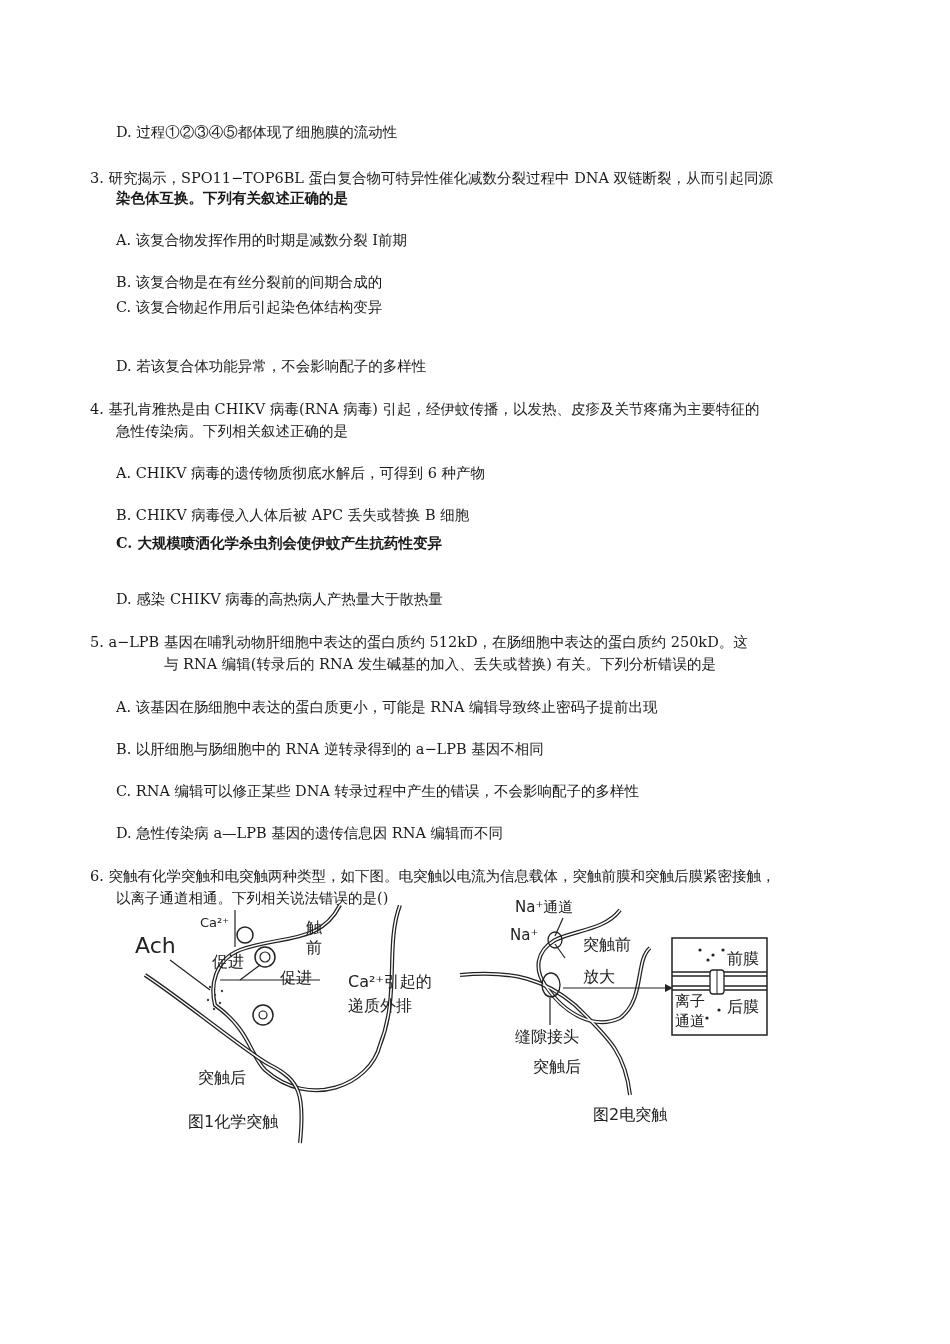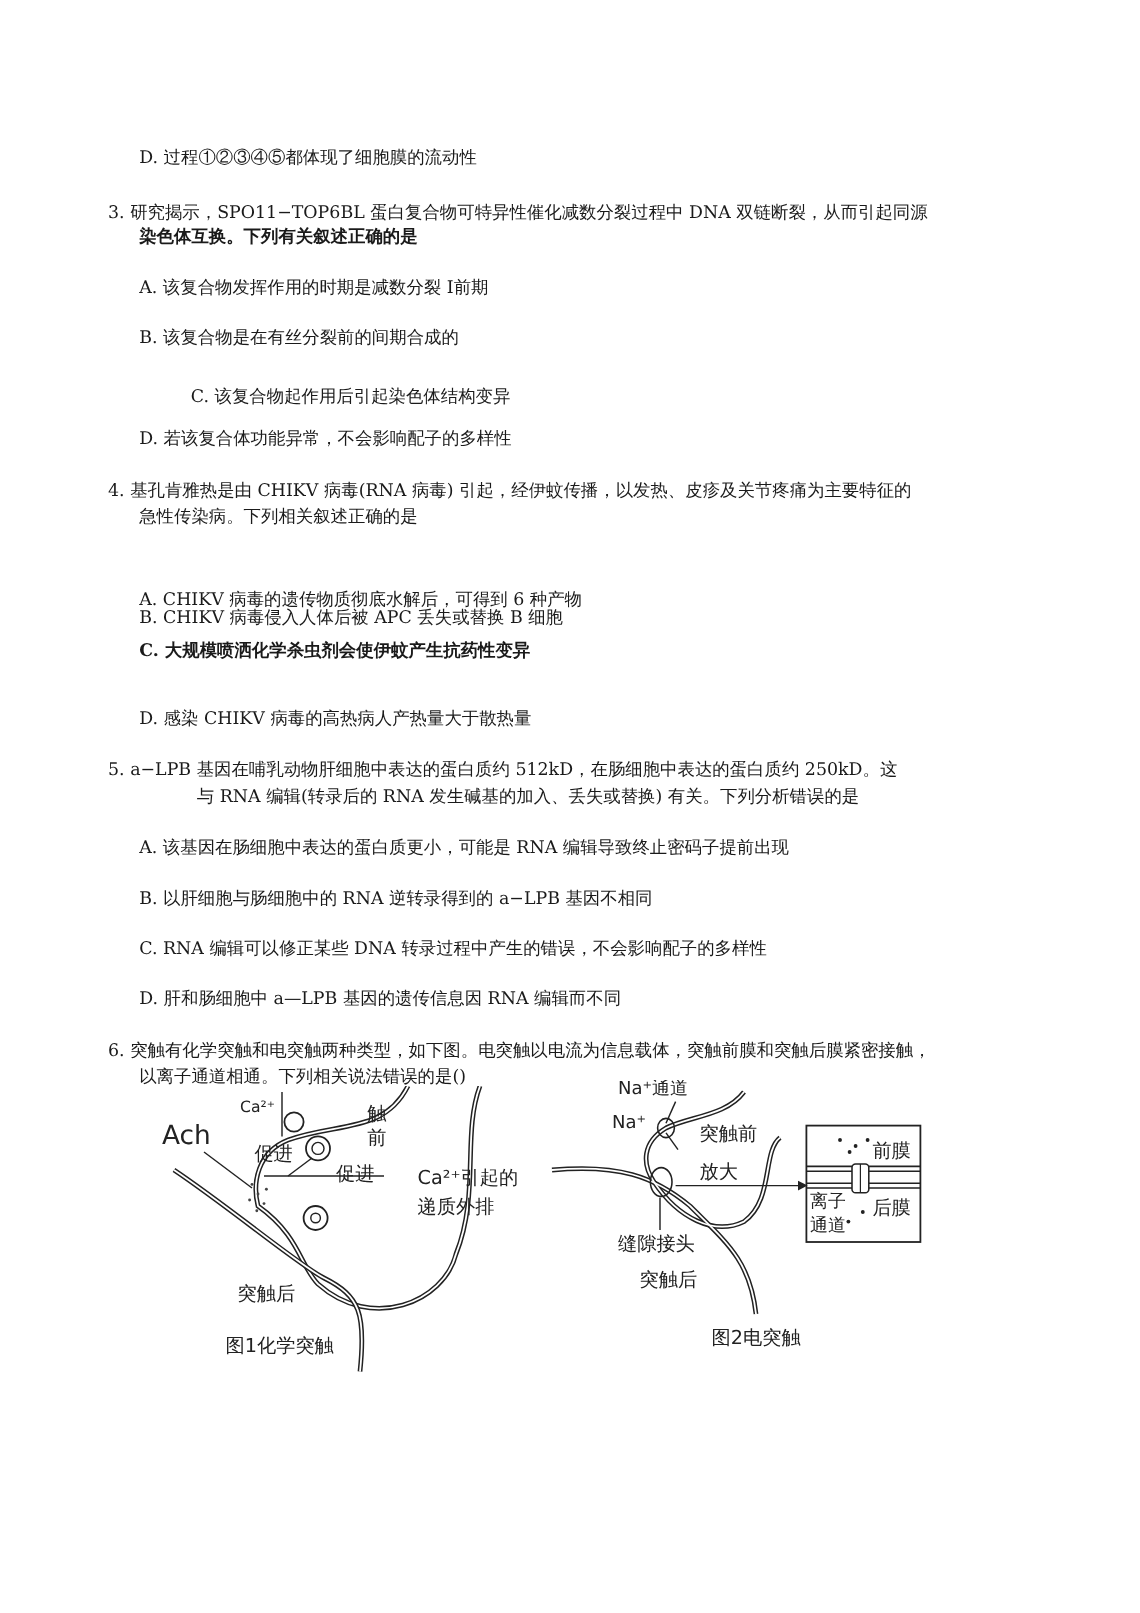--- a/index.html
+++ b/index.html
@@ -14,36 +14,36 @@
 </style>
 </head>
 <body>
 
 <div class="line opt" style="top:122px;text-align:center;">D. 过程①②③④⑤都体现了细胞膜的流动性</div>
 
 <div class="line q-stem" style="top:168px;">3. 研究揭示，SPO11−TOP6BL  蛋白复合物可特异性催化减数分裂过程中  DNA  双链断裂，从而引起同源</div>
 <div class="line q-cont" style="top:188px;font-weight:bold;">染色体互换。下列有关叙述正确的是</div>
 <div class="line opt" style="top:230px;">A. 该复合物发挥作用的时期是减数分裂  Ⅰ前期</div>
 <div class="line opt" style="top:272px;">B. 该复合物是在有丝分裂前的间期合成的</div>
-<div class="line opt" style="top:321px;margin-left:43px;">C. 该复合物起作用后引起染色体结构变异</div>
+<div class="line opt" style="top:297px;">C. 该复合物起作用后引起染色体结构变异</div>
 <div class="line opt" style="top:356px;">D. 若该复合体功能异常，不会影响配子的多样性</div>
 
 <div class="line q-stem" style="top:399px;">4. 基孔肯雅热是由  CHIKV 病毒(RNA 病毒) 引起，经伊蚊传播，以发热、皮疹及关节疼痛为主要特征的</div>
 <div class="line q-cont" style="top:421px;">急性传染病。下列相关叙述正确的是</div>
-<div class="line opt" style="top:463px;margin-top:27px;">A.   CHIKV  病毒的遗传物质彻底水解后，可得到  6 种产物</div>
+<div class="line opt" style="top:463px;">A.   CHIKV  病毒的遗传物质彻底水解后，可得到  6 种产物</div>
 <div class="line opt" style="top:505px;">B.   CHIKV  病毒侵入人体后被  APC  丢失或替换  B 细胞</div>
 <div class="line opt" style="top:533px;font-weight:bold;">C. 大规模喷洒化学杀虫剂会使伊蚊产生抗药性变异</div>
 <div class="line opt" style="top:589px;">D. 感染  CHIKV  病毒的高热病人产热量大于散热量</div>
 
 <div class="line q-stem" style="top:632px;">5.    a−LPB      基因在哺乳动物肝细胞中表达的蛋白质约  512kD，在肠细胞中表达的蛋白质约  250kD。这</div>
 <div class="line q-cont" style="top:654px;margin-left:48px;">与 RNA  编辑(转录后的  RNA  发生碱基的加入、丢失或替换) 有关。下列分析错误的是</div>
 <div class="line opt" style="top:697px;">A. 该基因在肠细胞中表达的蛋白质更小，可能是  RNA  编辑导致终止密码子提前出现</div>
 <div class="line opt" style="top:739px;">B. 以肝细胞与肠细胞中的  RNA  逆转录得到的  a−LPB  基因不相同</div>
 <div class="line opt" style="top:781px;">C.   RNA  编辑可以修正某些  DNA  转录过程中产生的错误，不会影响配子的多样性</div>
-<div class="line opt" style="top:823px;">D. 肝和肠细胞中  a—LPB  基因的遗传信息因  RNA 编辑而不同</div>
+<div class="line opt" style="top:823px;">D. 急性传染病  a—LPB  基因的遗传信息因  RNA 编辑而不同</div>
 
 <div class="line q-stem" style="top:866px;">6. 突触有化学突触和电突触两种类型，如下图。电突触以电流为信息载体，突触前膜和突触后膜紧密接触，</div>
 <div class="line q-cont" style="top:888px;">以离子通道相通。下列相关说法错误的是()</div>
 
 <div class="figure" style="left:130px; top:905px; width:330px; height:240px;">
   <svg width="330" height="240" viewBox="0 0 330 240">
     <g fill="none" stroke="#222" stroke-width="4">
       <path d="M210 0 C 190 40, 150 30, 110 45 C 85 55, 80 80, 85 100 C 120 125, 120 150, 135 165 C 180 205, 240 180, 250 140 C 270 90, 255 40, 270 0"></path>
     </g>
     <g fill="none" stroke="#fff" stroke-width="1.5">

